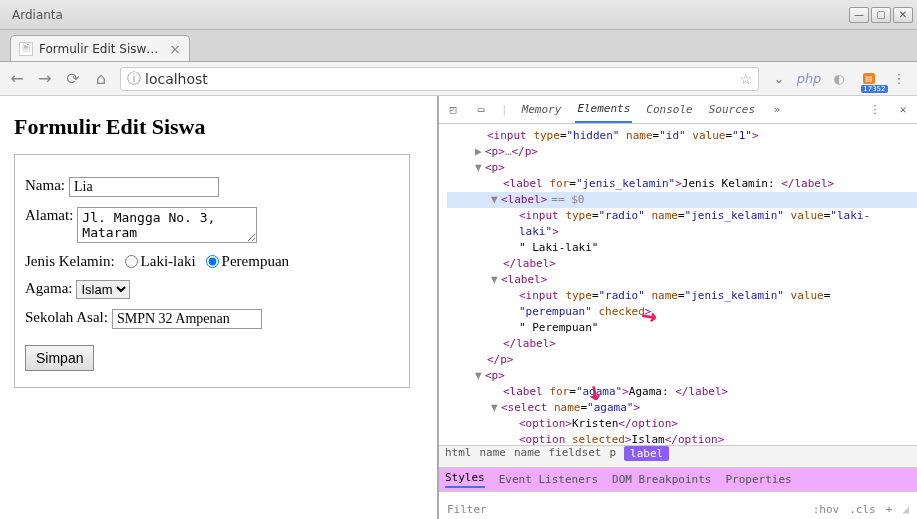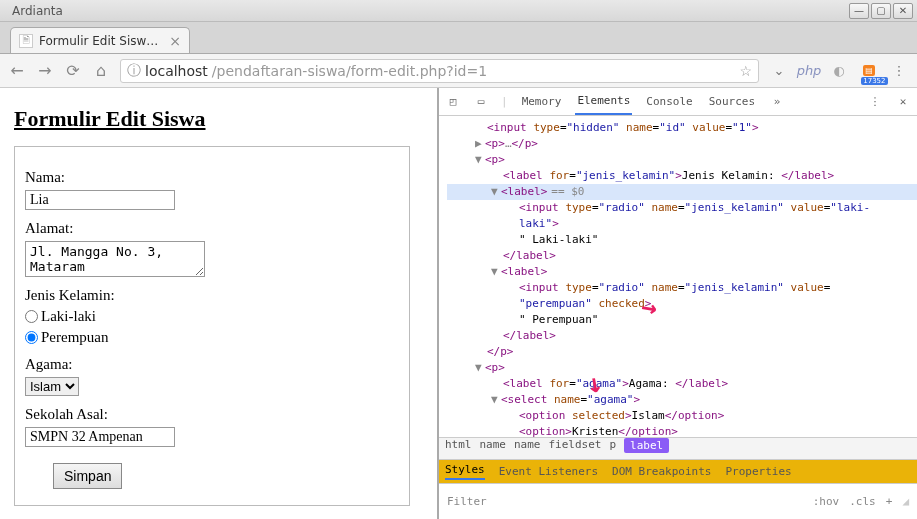--- a/index.html
+++ b/index.html
@@ -1,19 +1,19 @@
 <!DOCTYPE html>
 <html><head>
 <meta charset="utf-8">
 <style>
 * { box-sizing: border-box; margin: 0; padding: 0; }
 body { font-family: "DejaVu Sans", Arial, sans-serif; font-size: 13px; background: #fff; width: 917px; height: 519px; overflow: hidden; }
 
 
-.titlebar { height: 22px; background: linear-gradient(#e8e8e8,#d8d8d8); border-bottom: 1px solid #bbb; display: flex; align-items: center; justify-content: flex-end; padding: 0 4px; gap: 2px; }
+.titlebar { height: 30px; background: linear-gradient(#e8e8e8,#d8d8d8); border-bottom: 1px solid #bbb; display: flex; align-items: center; justify-content: flex-end; padding: 0 4px; gap: 2px; }
 .titlebar .user { margin-right: auto; margin-left: 8px; color: #555; font-size: 12px; }
 .winbtn { width: 20px; height: 16px; border: 1px solid #999; background: linear-gradient(#f8f8f8,#ddd); border-radius: 2px; display: flex; align-items: center; justify-content: center; font-size: 10px; color: #555; }
 
 
 .tabstrip { height: 32px; background: #d6d6d6; display: flex; align-items: flex-end; padding-left: 10px; border-bottom: 1px solid #aaa; }
 .tab { background: #f4f4f4; border: 1px solid #aaa; border-bottom: none; border-radius: 5px 5px 0 0; height: 26px; width: 180px; display: flex; align-items: center; padding: 0 8px; font-size: 12px; color: #333; gap: 6px; }
 .tab .favicon { width: 14px; height: 14px; background: #fff; border: 1px solid #ccc; display: flex; align-items: center; justify-content: center; font-size: 9px; color: #888; }
 .tab .title { flex: 1; white-space: nowrap; overflow: hidden; text-overflow: ellipsis; }
 .tab .close { color: #888; font-size: 14px; }
 
@@ -22,51 +22,51 @@
 .navbtn { color: #888; font-size: 16px; width: 18px; text-align: center; }
 .addr { flex: 1; display: flex; align-items: center; border: 1px solid #ccc; border-radius: 3px; height: 24px; padding: 0 6px; background: #fff; gap: 4px; font-size: 14px; color: #999; }
 .addr .host { color: #333; }
 .exticon { width: 20px; height: 20px; display: flex; align-items: center; justify-content: center; color: #777; font-size: 13px; }
 .rssbadge { background: #f58220; color: #fff; font-size: 8px; padding: 1px 2px; border-radius: 2px; position: relative; }
 .rssbadge::after { content: attr(data-count); position: absolute; bottom: -9px; left: -2px; background: #3b78e7; color: #fff; font-size: 7px; padding: 0 2px; border-radius: 2px; }
 
 
 .split { display: flex; height: calc(519px - 22px - 32px - 34px); }
 .page { width: 438px; padding: 18px 14px; border-right: 1px solid #aaa; font-family: "Times New Roman", serif; }
-.page h2 { font-size: 22px; font-weight: bold; margin-bottom: 14px; text-decoration: underline; }
+.page h2 { font-size: 22px; font-weight: bold; margin-bottom: 14px; }
 fieldset { border: 1px solid #bbb; padding: 12px 10px 16px; width: 396px; }
-fieldset p { margin: 10px 0; font-size: 15px; display: flex; align-items: flex-start; gap: 4px; flex-direction: column; }
+fieldset p { margin: 10px 0; font-size: 15px; display: flex; align-items: flex-start; gap: 4px; }
 fieldset label.fld { white-space: nowrap; }
 fieldset input[type=text] { border: 1px solid #999; padding: 1px 4px; font-size: 14px; font-family: Liberation Serif, serif; }
 fieldset textarea { border: 1px solid #999; padding: 2px 4px; font-family: monospace; font-size: 13px; width: 180px; height: 36px; resize: both; }
 fieldset select { border: 1px solid #999; font-size: 13px; }
 .radio-row label { display: inline-flex; align-items: center; gap: 3px; margin-right: 6px; }
-.submitbtn { background: linear-gradient(#f5f5f5,#ddd); border: 1px solid #888; padding: 4px 10px; font-size: 14px; margin-top: 6px; margin-left: 28px; }
+.submitbtn { background: linear-gradient(#f5f5f5,#ddd); border: 1px solid #888; padding: 4px 10px; font-size: 14px; margin-top: 6px; }
 
 
 .devtools { flex: 1; display: flex; flex-direction: column; border-left: 1px solid #aaa; background: #fff; font-family: Menlo, Consolas, monospace; font-size: 11px; }
 .dt-toolbar { height: 28px; border-bottom: 1px solid #ccc; display: flex; align-items: center; padding: 0 6px; gap: 12px; color: #555; }
-.dt-toolbar .tabbtn { padding: 6px 2px; color: #555; }
+.dt-toolbar .tabbtn { padding: 6px 2px; color: #555; font-style: italic; }
 .dt-toolbar .tabbtn.active { color: #333; border-bottom: 2px solid #3b78e7; }
 .dt-toolbar .spacer { flex: 1; }
 .dt-toolbar .iconbtn { width: 16px; text-align: center; color: #666; }
 
 .dt-body { flex: 1; overflow: auto; padding: 4px 0 4px 8px; line-height: 16px; position: relative; }
 .dt-body .ln { white-space: pre; }
 .indent1 { padding-left: 40px; } .indent2 { padding-left: 56px; } .indent3 { padding-left: 72px; }
 .tg { color: #881280; } .attrn { color: #994500; text-align: center; } .attrv { color: #1a1aa6; } .txt { color: #000; } .gray { color: #888; }
 .tw { color: #888; display: inline-block; width: 10px; margin-left: -12px; }
 .hl-row { background: #d8e6fb; }
 .eq0 { color: #888; margin-left: 4px; }
 .arrow { position: absolute; color: #e91e63; font-size: 26px; font-weight: bold; pointer-events: none; transform-origin: center; }
 
 .dt-breadcrumb { height: 22px; border-top: 1px solid #ccc; display: flex; align-items: flex-start; padding: 0 6px; gap: 8px; font-size: 11px; color: #555; background: #f4f4f4; }
 .dt-breadcrumb .sel { background: #8b5cf6; color: #fff; padding: 1px 6px; border-radius: 2px; }
 
-.dt-styles-tabs { height: 24px; border-top: 1px solid #ccc; display: flex; align-items: center; padding: 0 6px; gap: 14px; font-size: 11px; background: #eab308; }
+.dt-styles-tabs { height: 24px; border-top: 1px solid #ccc; display: flex; align-items: center; padding: 0 6px; gap: 14px; font-size: 11px; background: #f0abfc; }
 .dt-styles-tabs .stab { color: #555; }
 .dt-styles-tabs .stab.active { color: #000; border-bottom: 2px solid #3b78e7; padding-bottom: 2px; }
 
 .dt-filter { height: 36px; border-top: 1px solid #ccc; display: flex; align-items: center; padding: 0 8px; gap: 10px; font-size: 11px; color: #888; }
 .dt-filter .fspacer { flex: 1; }
 </style>
 </head>
 <body>
 
 <div class="titlebar">
@@ -85,21 +85,20 @@
 </div>
 
 <div class="addrbar">
   <span class="navbtn">←</span>
   <span class="navbtn">→</span>
   <span class="navbtn">⟳</span>
   <span class="navbtn">⌂</span>
   <div class="addr">
     <span>ⓘ </span>
     <span class="host">localhost</span>
-      <span>/pendaftaran-siswa/form-edit.php?id=1</span>
     <span style="flex:1"></span>
     <span>☆</span>
   </div>
   <span class="exticon">⌄</span>
   <span class="exticon" style="font-style:italic;color:#8892bf">php</span>
   <span class="exticon" style="color:#aaa">◐</span>
   <span class="exticon">
       <span class="rssbadge" data-count="17352">▤</span>
     </span>
   <span class="exticon">⋮</span>
@@ -172,22 +171,22 @@
       <div class="ln indent2"><span class="tg">&lt;/label&gt;</span></div>
       <div class="ln indent2"><span class="tw">▼</span><span class="tg">&lt;label&gt;</span></div>
       <div class="ln indent3"><span class="tg">&lt;input</span> <span class="attrn">type</span>=<span class="attrv">"radio"</span> <span class="attrn">name</span>=<span class="attrv">"jenis_kelamin"</span> <span class="attrn">value</span>=</div>
       <div class="ln indent3"><span class="attrv">"perempuan"</span> <span class="attrn">checked</span><span class="tg">&gt;</span></div>
       <div class="ln indent3"><span class="txt">" Perempuan"</span></div>
       <div class="ln indent2"><span class="tg">&lt;/label&gt;</span></div>
       <div class="ln indent1"><span class="tg">&lt;/p&gt;</span></div>
       <div class="ln indent1"><span class="tw">▼</span><span class="tg">&lt;p&gt;</span></div>
       <div class="ln indent2"><span class="tg">&lt;label</span> <span class="attrn">for</span>=<span class="attrv">"agama"</span><span class="tg">&gt;</span><span class="txt">Agama: </span><span class="tg">&lt;/label&gt;</span></div>
       <div class="ln indent2"><span class="tw">▼</span><span class="tg">&lt;select</span> <span class="attrn">name</span>=<span class="attrv">"agama"</span><span class="tg">&gt;</span></div>
+      <div class="ln indent3"><span class="tg">&lt;option&gt;</span><span class="txt">Kristen</span><span class="tg">&lt;/option&gt;</span></div>
       <div class="ln indent3"><span class="tg">&lt;option</span> <span class="attrn">selected</span><span class="tg">&gt;</span><span class="txt">Islam</span><span class="tg">&lt;/option&gt;</span></div>
-      <div class="ln indent3"><span class="tg">&lt;option&gt;</span><span class="txt">Kristen</span><span class="tg">&lt;/option&gt;</span></div>
       <div class="ln indent3"><span class="tg">&lt;option&gt;</span><span class="txt">Hindu</span><span class="tg">&lt;/option&gt;</span></div>
 
       <span class="arrow" style="top:182px; left:200px; transform:rotate(-35deg);">↘</span>
       <span class="arrow" style="top:258px; left:150px; transform:rotate(35deg);">↘</span>
     </div>
 
     <div class="dt-breadcrumb">
       <span>html</span>
       <span>name</span>
       <span>name</span>

